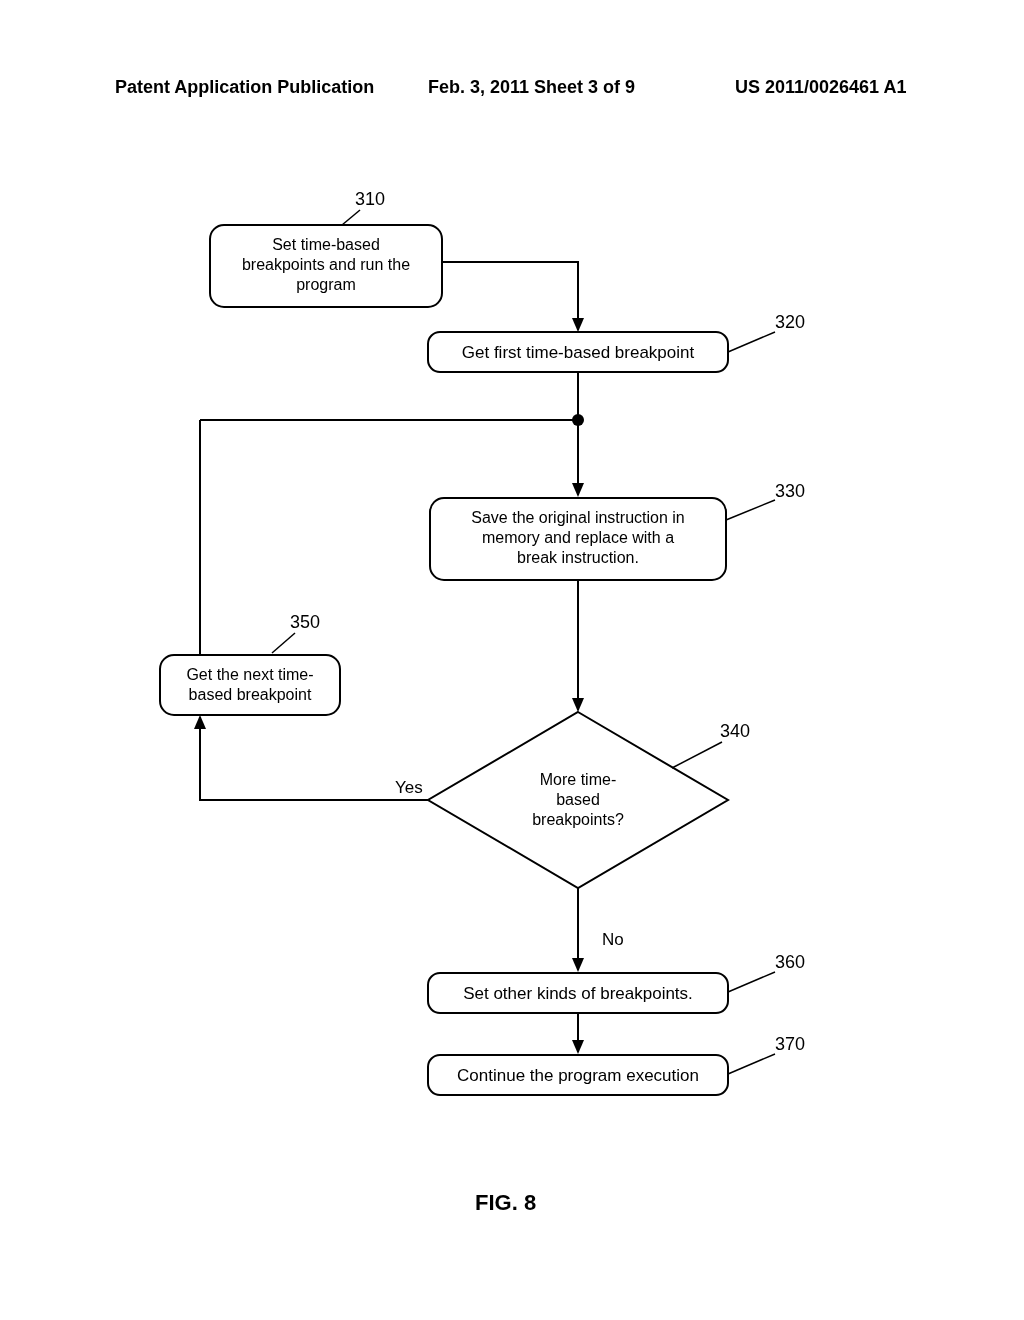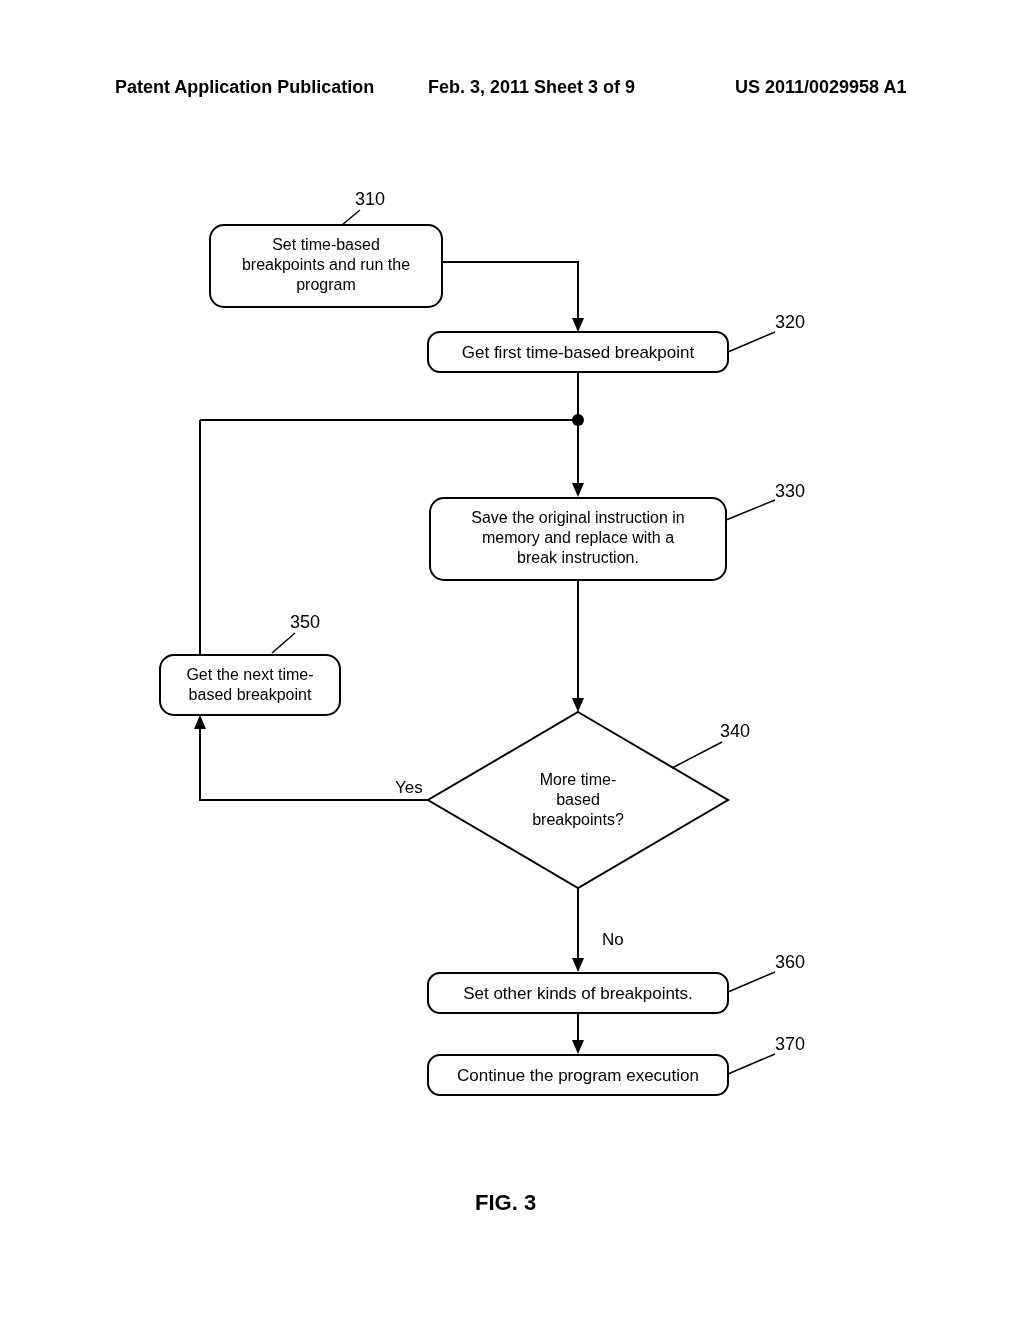--- a/index.html
+++ b/index.html
@@ -36,21 +36,21 @@
     font-size: 22px;
   }
 </style>
 </head>
 <body>
 
 <div class="page">
 
   <div class="hdr" style="left:115px;">Patent Application Publication</div>
   <div class="hdr" style="left:428px;">Feb. 3, 2011  Sheet 3 of 9</div>
-  <div class="hdr" style="left:735px;">US 2011/0029958 A1</div>
+  <div class="hdr" style="left:735px;">US 2011/0026461 A1</div>
 
   <svg width="1024" height="1320" viewBox="0 0 1024 1320" style="position:absolute;left:0;top:0;">
     <defs>
       <marker id="ah" markerWidth="14" markerHeight="12" refX="12" refY="6" orient="auto" markerUnits="userSpaceOnUse">
         <path d="M0,0 L14,6 L0,12 Z" fill="#000"></path>
       </marker>
     </defs>
 
     <g>
       <rect class="box" x="210" y="225" width="232" height="82" rx="14" ry="14"></rect>
@@ -124,14 +124,14 @@
     <line x1="578" y1="1013" x2="578" y2="1052" stroke="#000" stroke-width="2" marker-end="url(#ah)"></line>
 
     <g>
       <rect class="box" x="428" y="1055" width="300" height="40" rx="12" ry="12"></rect>
       <text class="lbl" x="578" y="1081" text-anchor="middle" font-size="17">Continue the program execution</text>
     </g>
     <text class="lbl" x="790" y="1050" text-anchor="middle" font-size="18">370</text>
     <line x1="775" y1="1054" x2="728" y2="1074" stroke="#000" stroke-width="1.5"></line>
   </svg>
 
-  <div class="figcap" style="left:475px; top:1190px;">FIG. 3</div>
+  <div class="figcap" style="left:475px; top:1190px;">FIG. 8</div>
 </div>
 
 </body></html>

